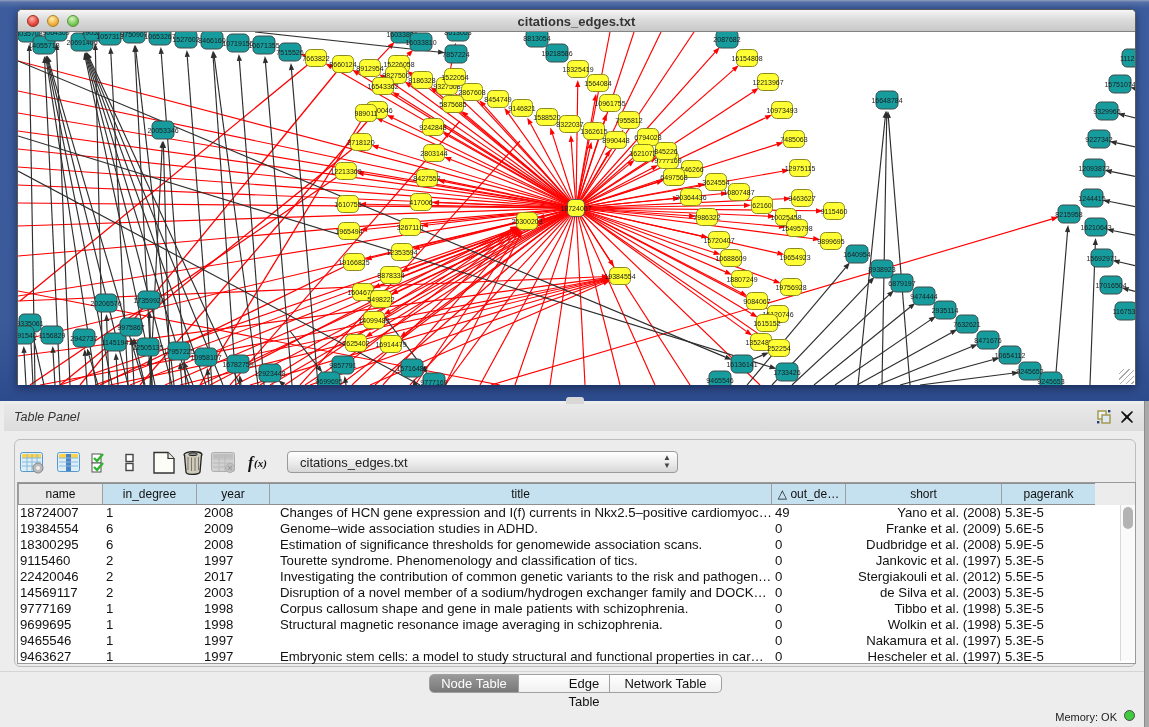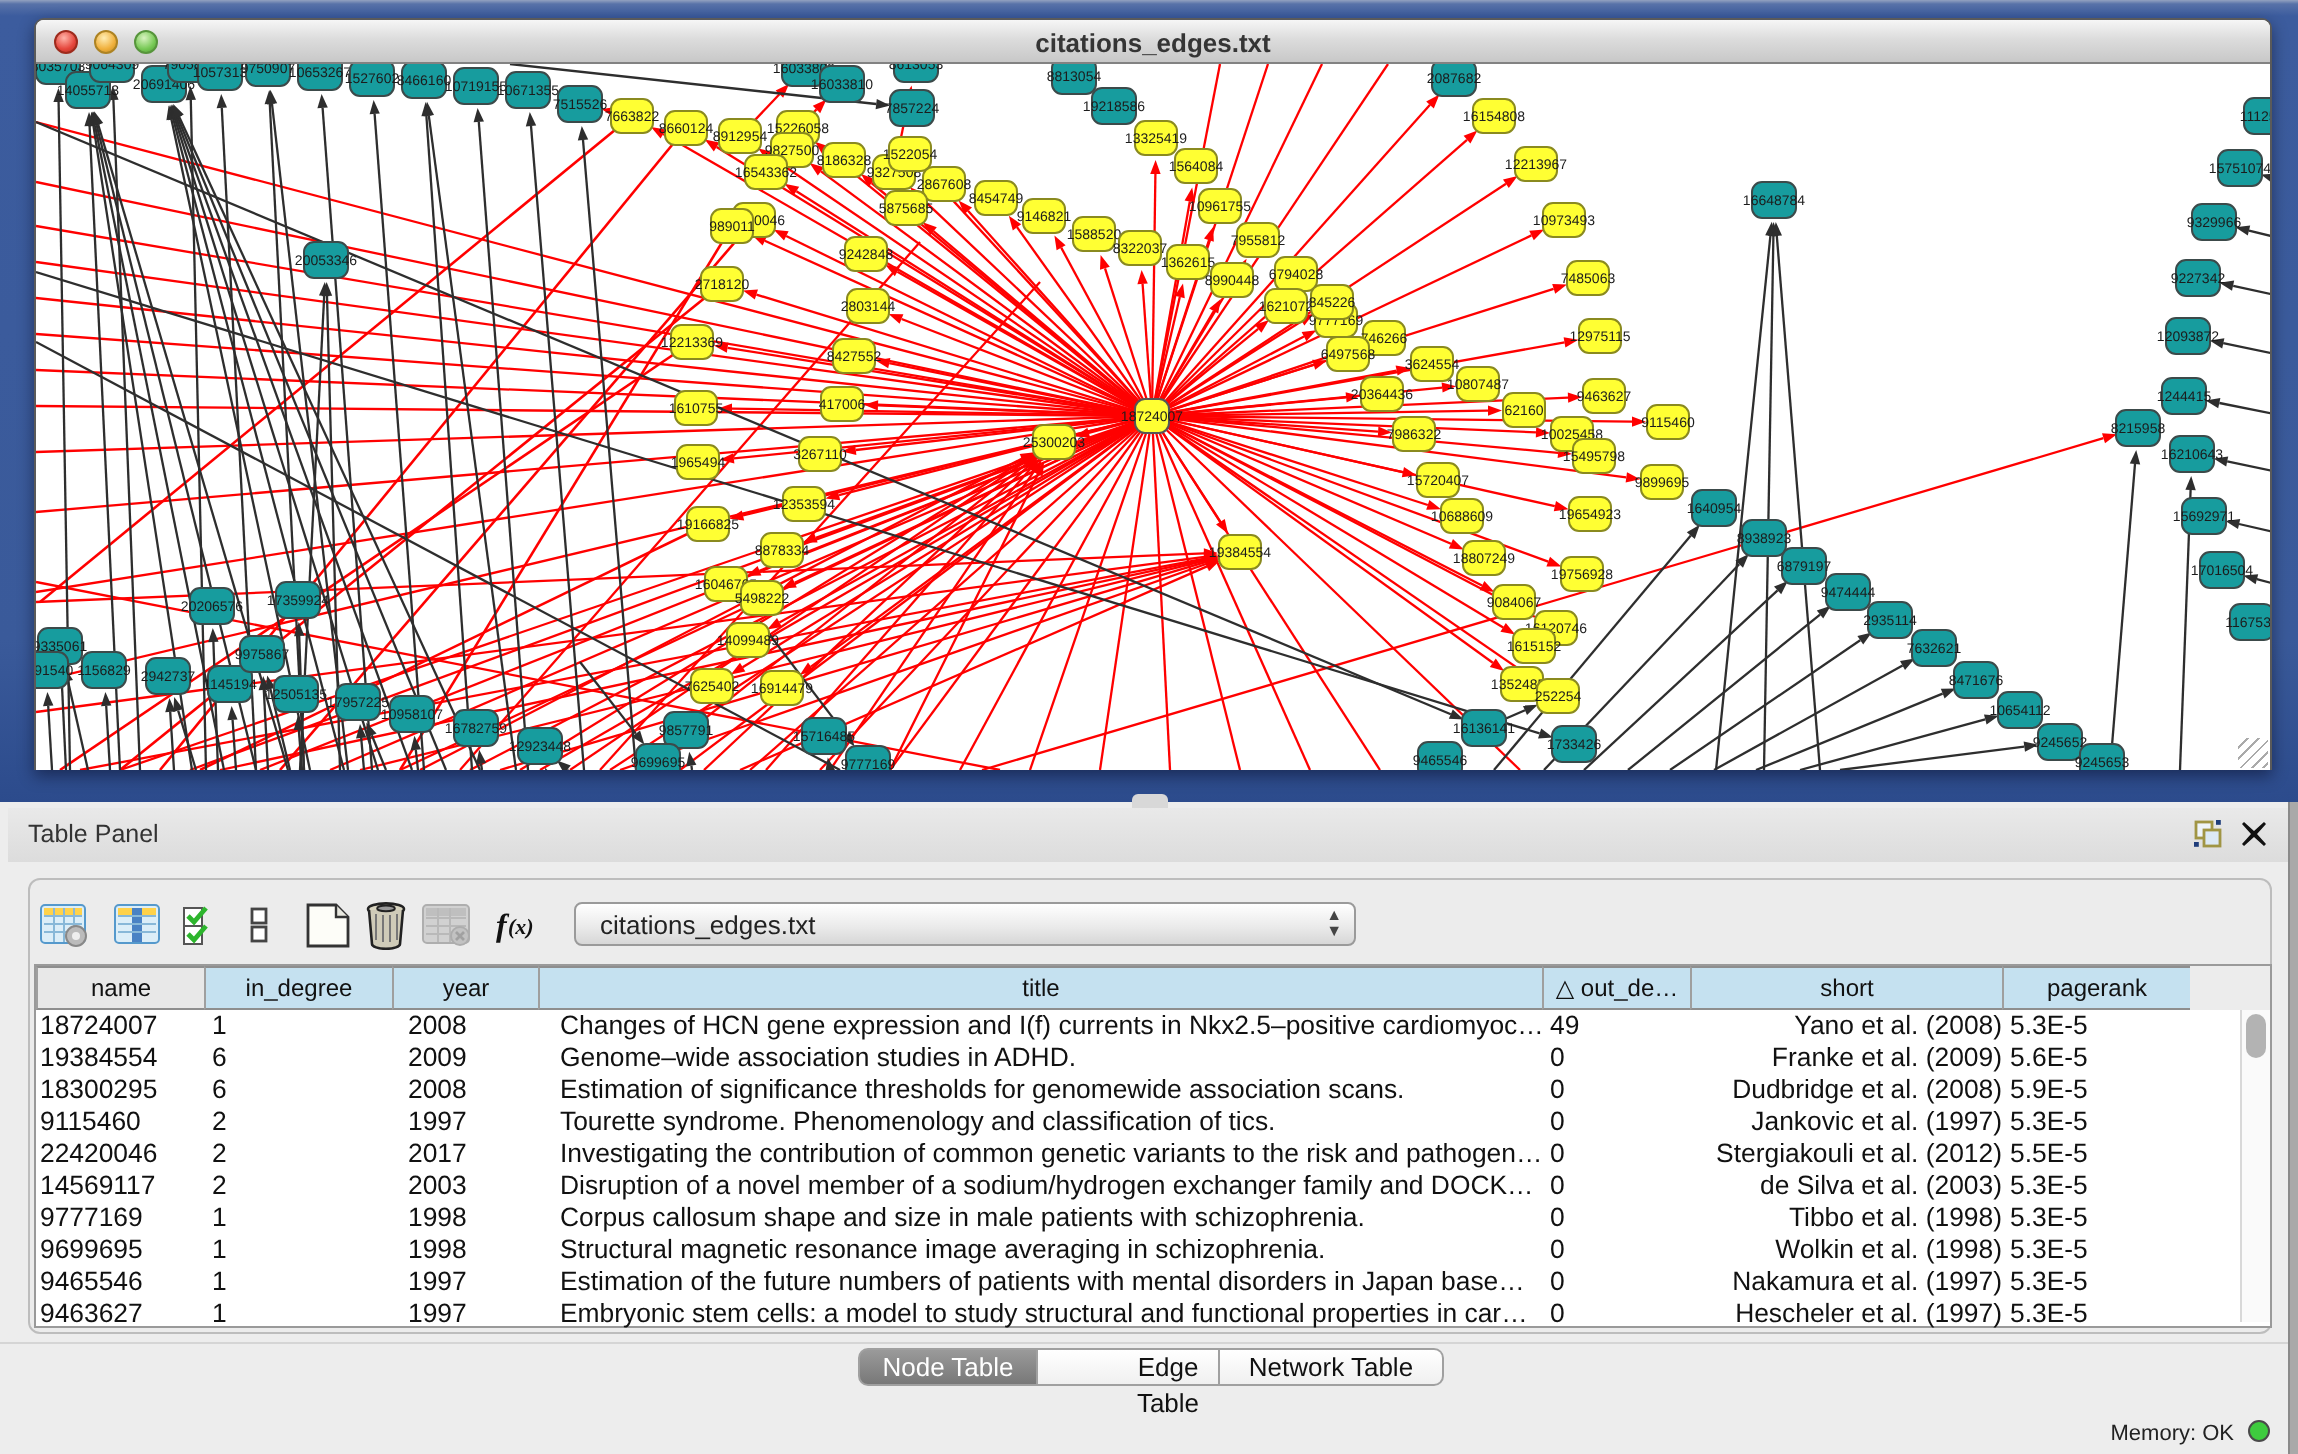--- a/index.html
+++ b/index.html
@@ -8,21 +8,21 @@
 #gwin { position:absolute; left:17px; top:9px; width:1119px; height:376px;
   border:1px solid #5a5a5a; border-radius:5px 5px 0 0; background:#fff; box-shadow:0 3px 8px rgba(0,0,20,.45); }
 #titlebar { position:absolute; left:0; top:0; width:100%; height:22px; border-radius:4px 4px 0 0;
   background:linear-gradient(#f6f6f6,#dcdcdc 45%,#c8c8c8); border-bottom:1px solid #828282; }
 #titlebar .tl { position:absolute; top:5px; width:12px; height:12px; border-radius:50%; }
 #title { position:absolute; top:4px; left:0; width:100%; text-align:center; font-size:13px; font-weight:600; color:#353535; }
 #canvas { position:absolute; left:0; top:22px; width:1117px; height:353px; background:#fff; overflow:hidden; }
 #grip { position:absolute; right:1px; bottom:1px; width:15px; height:15px;
   background:repeating-linear-gradient(135deg, transparent 0 3px, #aaa 3px 4px); }
 #tpanel { position:absolute; left:0; top:401px; width:1149px; height:326px; background:#ededed; }
-#phead { position:absolute; left:4px; top:3px; width:1140px; height:27px; background:linear-gradient(#e9e9e9,#dcdcdc); }
+#phead { position:absolute; left:4px; top:3px; width:1140px; height:27px; background:linear-gradient(#e9e9e9,#dcdcdc);font-style:italic; }
 #phead .t { position:absolute; left:10px; top:6px; font-size:12.5px; color:#333; }
 #rstrip { position:absolute; right:0px; top:0px; width:5px; height:326px; background:#a9a9a9; border-left:1px solid #8a8a8a; }
 #innerp { position:absolute; left:14px; top:38px; width:1122px; height:228px; background:#ececec;
   border:1px solid #bdbdbd; border-radius:6px; }
 #combo { position:absolute; left:287px; top:50px; width:391px; height:22px; border:1px solid #9a9a9a; border-radius:4px;
   background:linear-gradient(#fff,#e9e9e9 60%,#d7d7d7); font-size:13px; color:#222; }
 #combo span { position:absolute; left:12px; top:3px; }
 #combo .arr { position:absolute; right:6px; top:2px; font-size:8px; color:#444; line-height:8px; }
 .tblhead { position:absolute; top:82px; height:22px; background:#c5e1f0; border-top:1px solid #8e8e8e; border-bottom:1px solid #8e8e8e;
   font-size:12px; color:#111; text-align:center; line-height:21px; border-left:1px solid #9f9f9f; }
@@ -848,39 +848,38 @@
 <span style="left:204px">2003</span>
         <span style="left:280px">Disruption of a novel member of a sodium/hydrogen exchanger family and DOCK…</span>
 <span style="left:775px">0</span>
         <span class="ctr" style="left:845px;width:156px">de Silva et al. (2003)</span>
 <span style="left:1005px">5.3E-5</span>
       </div>
       <div class="trow" style="top:200px">
 <span style="left:20px">9777169</span>
         <span style="left:106px">1</span>
 <span style="left:204px">1998</span>
-        <span style="left:280px">Corpus callosum shape and size in male patients with schizophrenia.</span>
+        <span style="left:280px">Corpus callosum shape and gene in male patients with schizophrenia.</span>
 <span style="left:775px">0</span>
         <span class="ctr" style="left:845px;width:156px">Tibbo et al. (1998)</span>
 <span style="left:1005px">5.3E-5</span>
       </div>
       <div class="trow" style="top:216px">
 <span style="left:20px">9699695</span>
         <span style="left:106px">1</span>
 <span style="left:204px">1998</span>
         <span style="left:280px">Structural magnetic resonance image averaging in schizophrenia.</span>
 <span style="left:775px">0</span>
         <span class="ctr" style="left:845px;width:156px">Wolkin et al. (1998)</span>
 <span style="left:1005px">5.3E-5</span>
       </div>
       <div class="trow" style="top:232px">
 <span style="left:20px">9465546</span>
         <span style="left:106px">1</span>
 <span style="left:204px">1997</span>
-        <span style="left:280px">Estimation of the future numbers of patients with mental disorders in Japan base…</span>
 <span style="left:775px">0</span>
         <span class="ctr" style="left:845px;width:156px">Nakamura et al. (1997)</span>
 <span style="left:1005px">5.3E-5</span>
       </div>
       <div class="trow" style="top:248px">
 <span style="left:20px">9463627</span>
         <span style="left:106px">1</span>
 <span style="left:204px">1997</span>
         <span style="left:280px">Embryonic stem cells: a model to study structural and functional properties in car…</span>
 <span style="left:775px">0</span>

